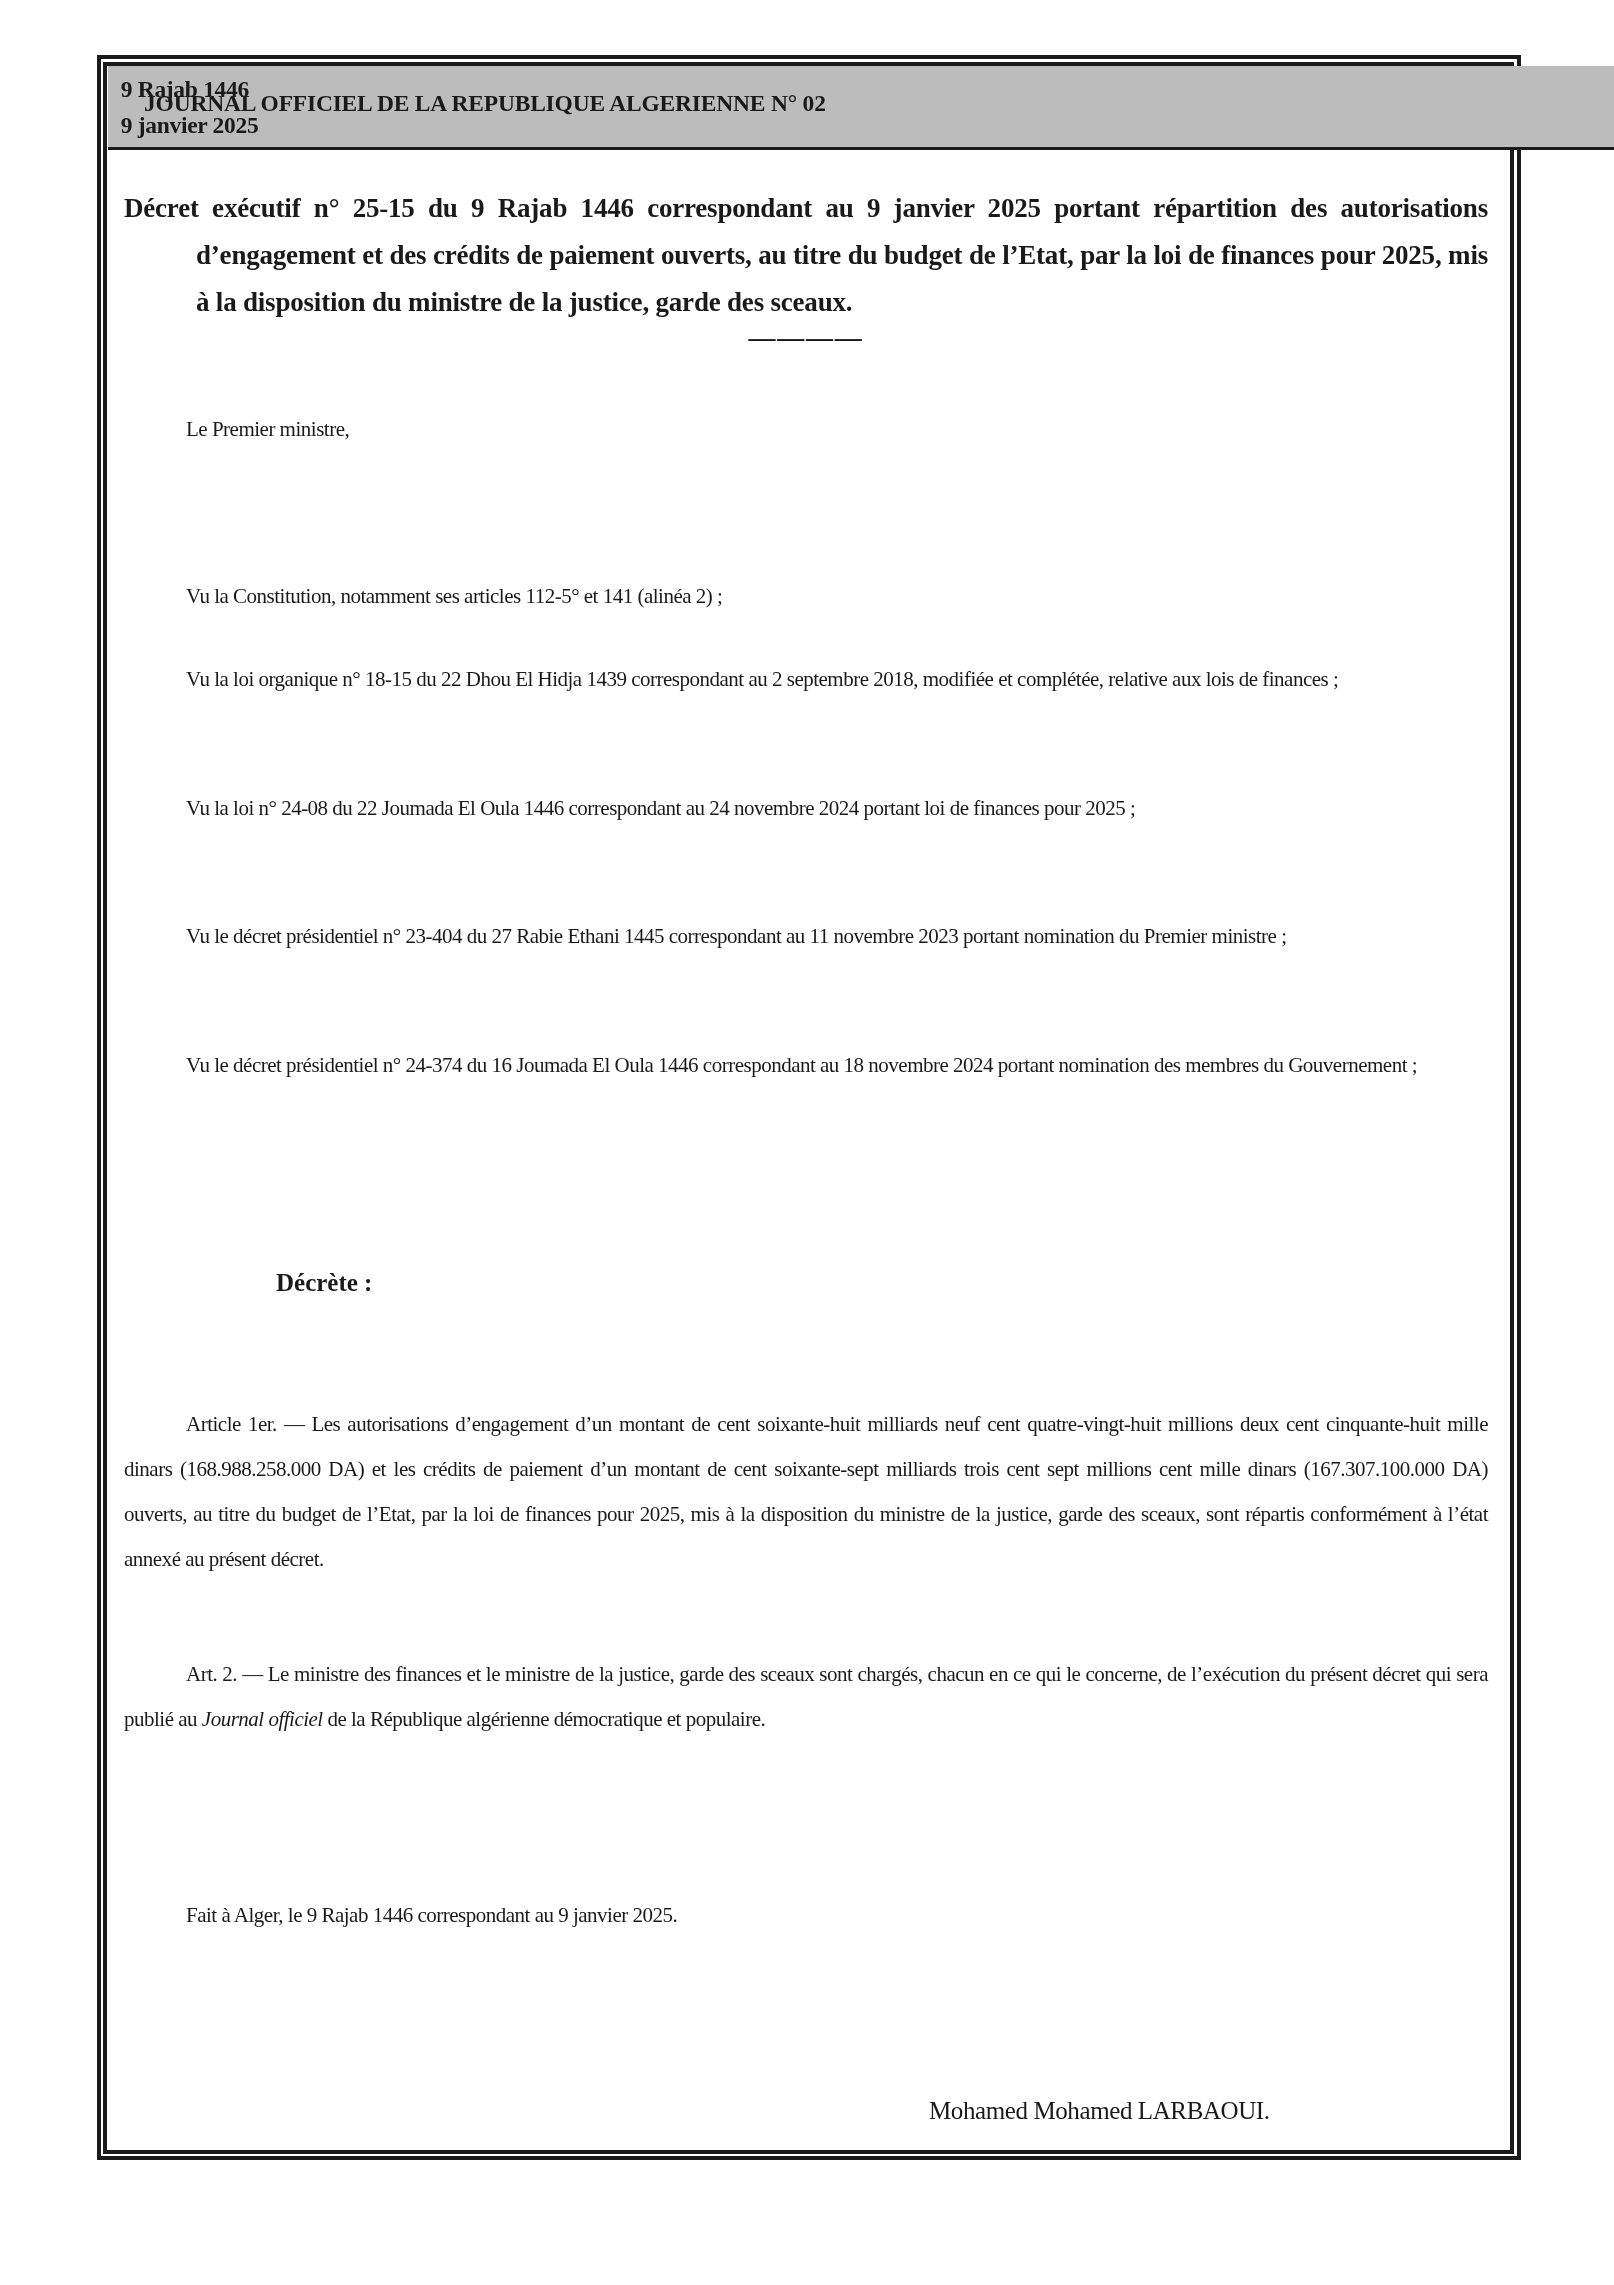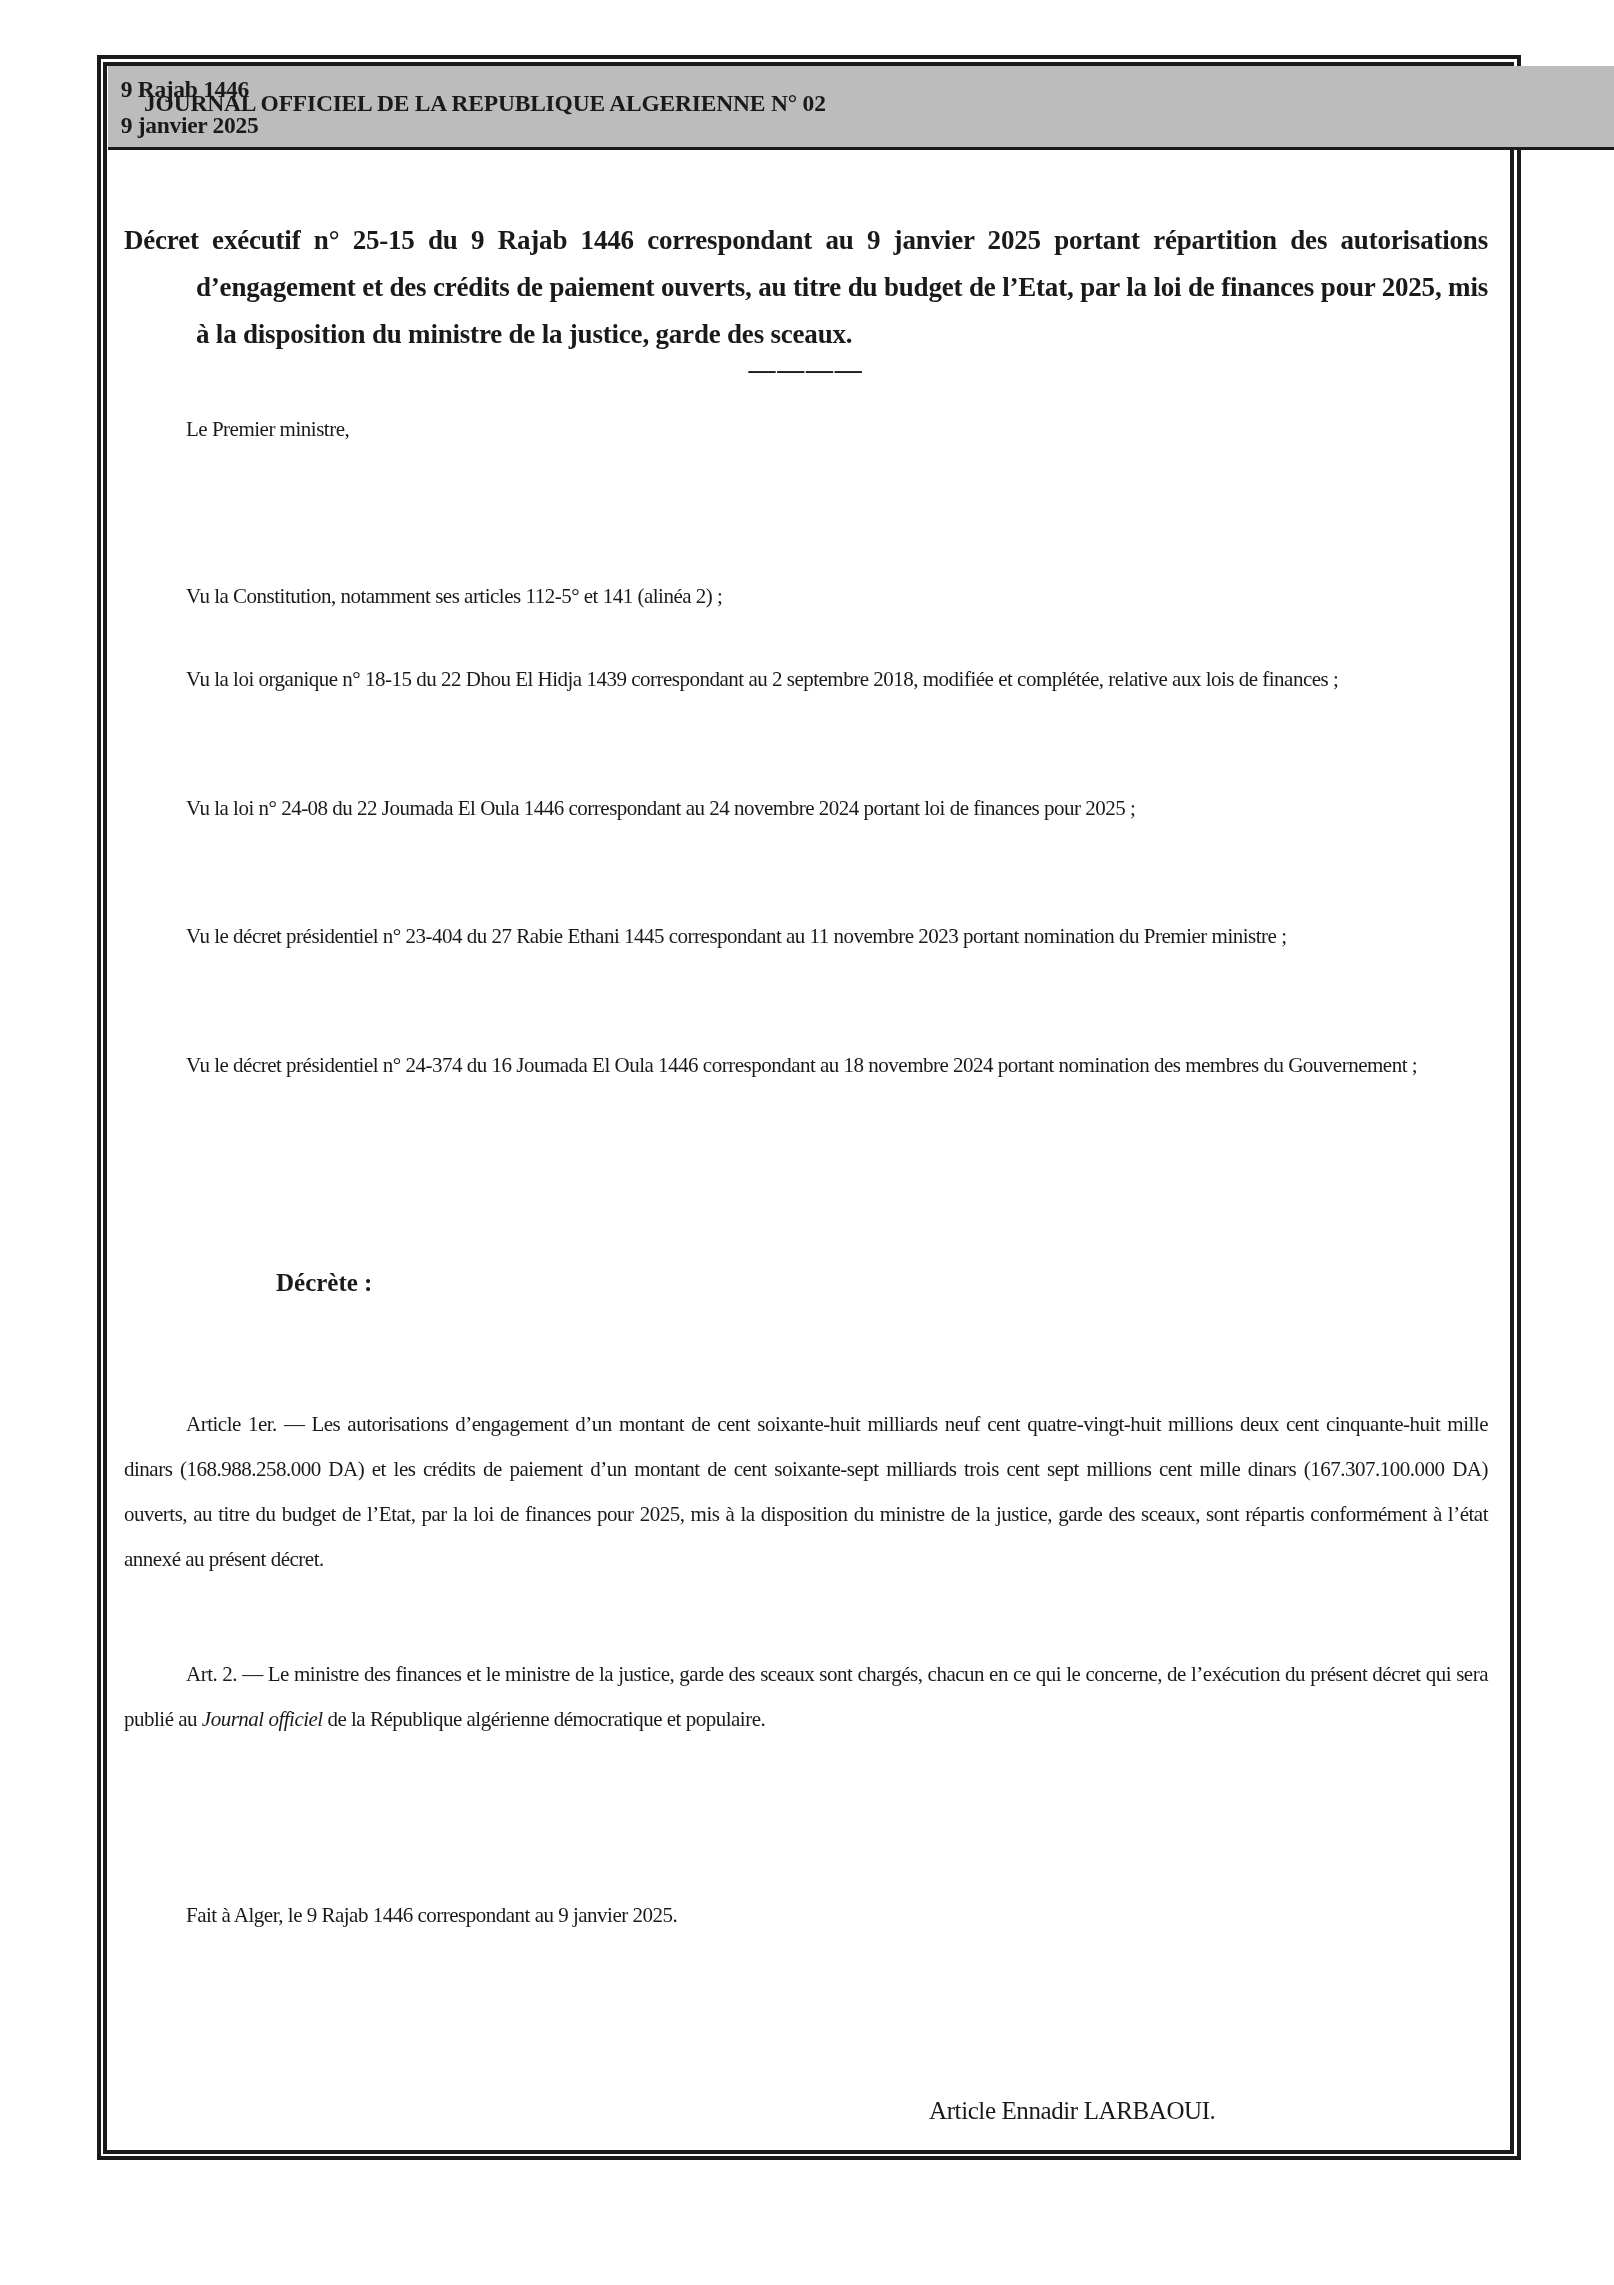--- a/index.html
+++ b/index.html
@@ -17,21 +17,21 @@
             background: #bcbcbc; border-bottom: 3.6px solid #1a1a1a; box-sizing: border-box; }
   .hdr-date { position: absolute; left: 12.7px; top: 5.4px; font-weight: bold; font-size: 23.5px;
               line-height: 36px; letter-spacing: -0.3px; }
   .hdr-title { position: absolute; left: 0; right: 0; top: 23.5px; 
                font-weight: bold; font-size: 23.5px; letter-spacing: -0.2px; padding-left: 36px; }
   .hdr-page { position: absolute; right: 29px; top: 23.5px; font-weight: bold; font-size: 23.5px; }
 
   
   .content { position: absolute; left: 124px; top: 185px; width: 1364px; }
   .title { font-weight: bold; font-size: 27px; line-height: 47px; text-align: justify;
-           padding-left: 72px; text-indent: -72px; letter-spacing: -0.2px; margin-top: 32px; }
+           padding-left: 72px; text-indent: -72px; letter-spacing: -0.2px; }
   .dashes { text-align: center; font-weight: bold; font-size: 27px; line-height: 18px;
             margin-top: 1.8px; letter-spacing: 1.8px; }
   .p { font-size: 21px; line-height: 45px; text-align: justify; text-indent: 62px;
        letter-spacing: -0.5px; margin: 0; position: absolute; left: 0; width: 1364px; }
   .decrete { position: absolute; left: 152px; font-weight: bold; font-size: 25px; text-align: center; }
   .sig { position: absolute; left: 805px; font-size: 25px; letter-spacing: -0.4px; }
   i { font-style: italic; }
 </style>
 </head>
 <body>
@@ -60,15 +60,15 @@
   <p class="p" style="top:858px">Vu le décret présidentiel n° 24-374 du 16 Joumada El Oula 1446 correspondant au 18 novembre 2024 portant nomination des membres du Gouvernement ;</p>
 
   <div class="decrete" style="top:1084px">Décrète :</div>
 
   <p class="p" style="top:1217px">Article  1er.  —  Les autorisations d’engagement d’un montant de cent soixante-huit milliards neuf cent quatre-vingt-huit millions deux cent cinquante-huit mille dinars (168.988.258.000 DA)  et les crédits de paiement d’un montant de cent soixante-sept milliards trois cent sept millions cent mille dinars (167.307.100.000 DA) ouverts, au titre du budget de l’Etat, par la loi de finances pour 2025, mis à la disposition du ministre de la justice, garde des sceaux, sont répartis conformément à l’état annexé au présent décret.</p>
 
   <p class="p" style="top:1467px"><span>Art. 2. — Le ministre des finances et le ministre de la justice, garde des sceaux sont chargés, chacun en ce qui le concerne, de l’exécution du présent décret qui sera publié au </span><i>Journal officiel</i><span> de la République algérienne démocratique et populaire.</span></p>
 
   <p class="p" style="top:1708px">Fait à Alger, le 9 Rajab 1446 correspondant au 9 janvier 2025.</p>
 
-  <div class="sig" style="top:1912px">Article Ennadir LARBAOUI.</div>
+  <div class="sig" style="top:1912px">Mohamed Mohamed LARBAOUI.</div>
 </div>
 
 
 </body></html>

